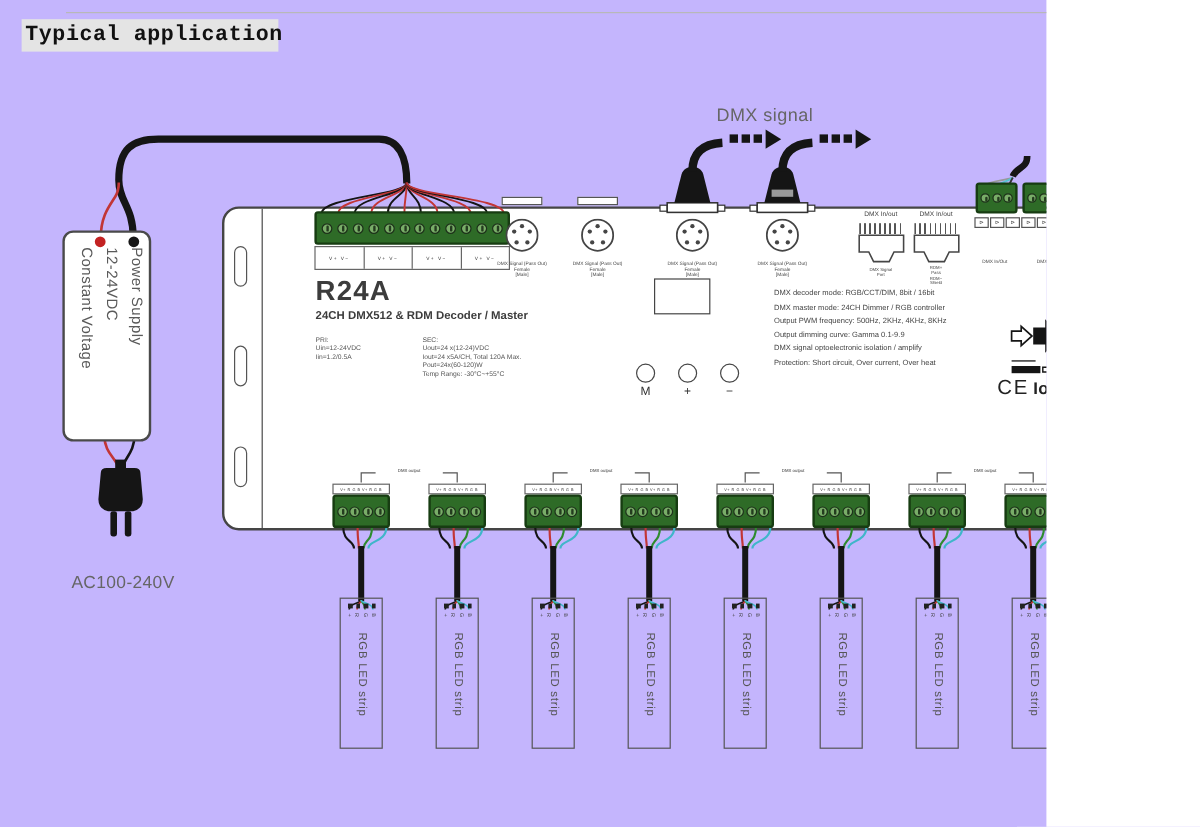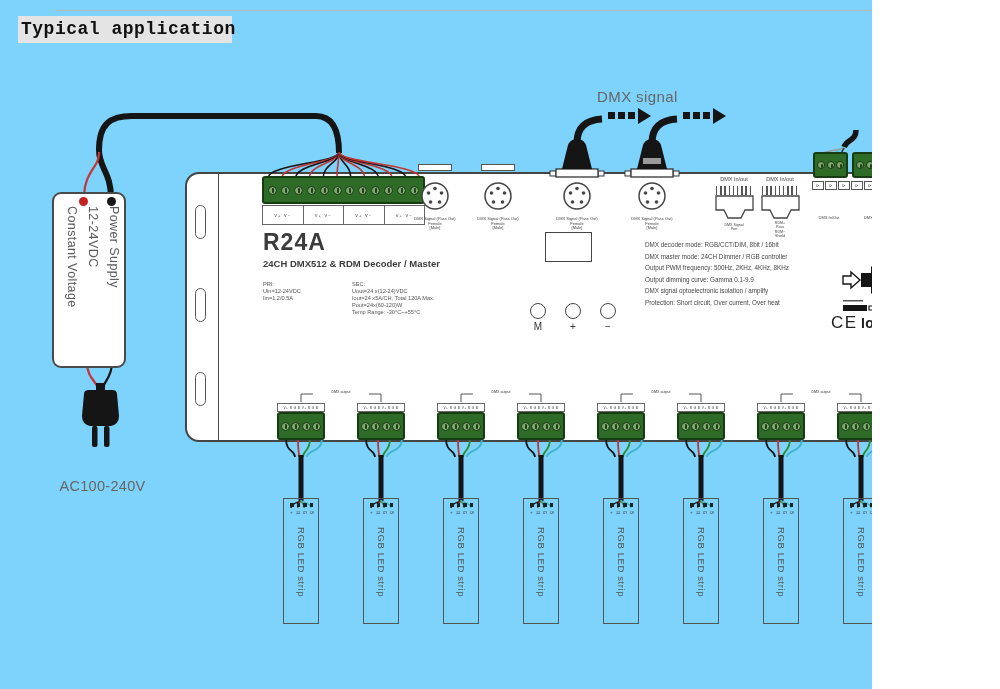--- a/index.html
+++ b/index.html
@@ -1,17 +1,17 @@
 <!DOCTYPE html>
 <html><head>
 <meta charset="utf-8">
 <style>
   *{box-sizing:border-box;margin:0;padding:0}
   body{margin:0;background:#fff}
-  .stage{position:relative;width:872px;height:689px;background:#7dd3fc;font-family:"Liberation Sans",sans-serif;overflow:hidden}
+  .stage{position:relative;width:872px;height:689px;background:#c4b5fd;font-family:"Liberation Sans",sans-serif;overflow:hidden}
   .abs{position:absolute}
   .rule{left:55px;top:10px;width:855px;height:1px;background:#b8b8b8}
   .title-h{left:18px;top:16px;width:214px;height:27px;background:#e4e4e4}
   .title{left:21px;top:19px;font-family:"Liberation Mono","DejaVu Sans Mono",monospace;font-weight:bold;font-size:18px;color:#111;letter-spacing:.5px}
   
   .powerbox{left:52px;top:192px;width:74px;height:176px;border:2px solid #4a4a4a;border-radius:9px;background:#fff}
   .rot90{transform:rotate(90deg);transform-origin:left top;white-space:nowrap;display:inline-block}
   .pline{font-size:12.5px;color:#5a5a5a;letter-spacing:.4px}
   .dot{width:9px;height:9px;border-radius:50%}
   .aclab{left:40px;top:478px;width:125px;text-align:center;font-size:14.5px;color:#666;letter-spacing:.3px}

